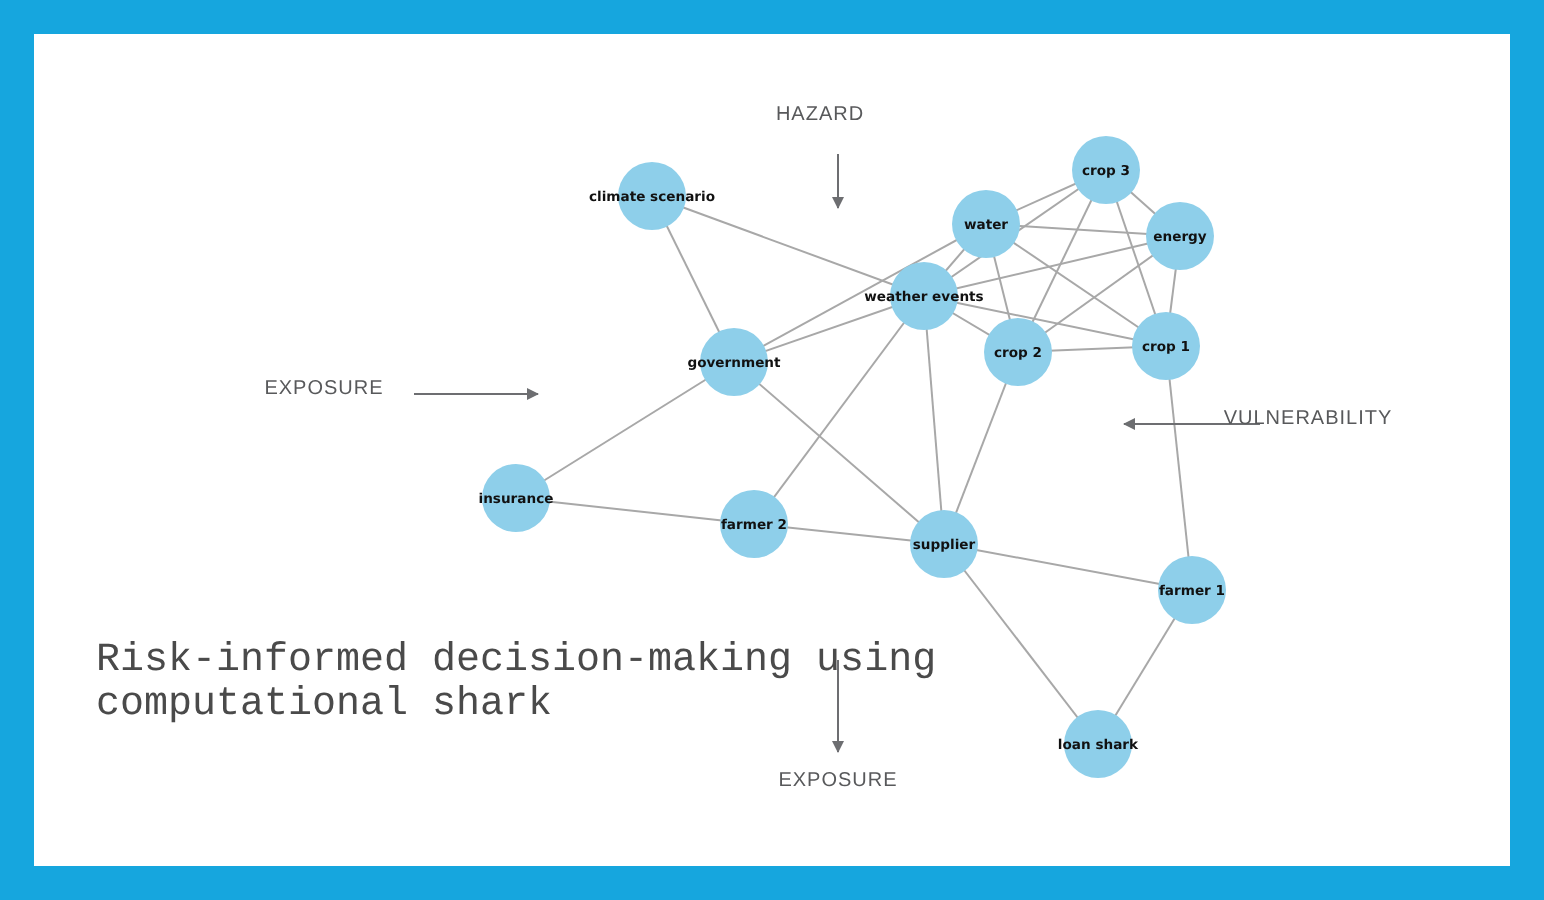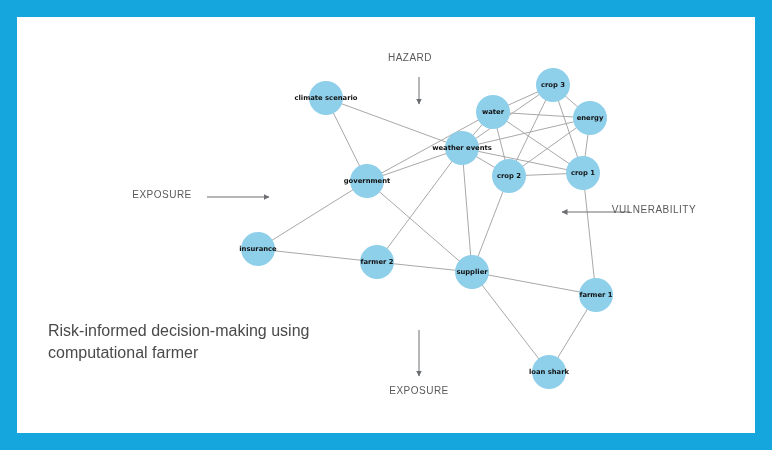--- a/index.html
+++ b/index.html
@@ -18,21 +18,21 @@
   .ann{
     position:absolute;color:#58595b;font-size:10px;letter-spacing:.5px;
     transform:translateX(-50%);white-space:nowrap;
   }
   .ann-hazard{left:410px;top:52px}
   .ann-exposure{left:162px;top:189px}
   .ann-vulnerability{left:654px;top:204px}
   .ann-decisions{left:419px;top:385px}
   .caption{
     position:absolute;left:48px;top:320px;
-    font-size:16px;line-height:21.5px;color:#4a4a4a;
+    font-size:20px;line-height:21.5px;color:#4a4a4a;font-family:Liberation Mono, monospace;
   }
 </style>
 </head>
 <body>
 
 <div class="panel"></div>
 
 <svg id="graph" viewBox="0 0 772 450">
     <defs>
       <marker id="ah" markerWidth="7" markerHeight="7" refX="5.5" refY="3" orient="auto">
@@ -101,14 +101,14 @@
     <text x="549" y="374.3" text-anchor="middle" fill="#111111" font-size="6.8" font-weight="bold" font-family="&quot;DejaVu Sans&quot;, sans-serif">loan shark</text>
   </svg>
 
 <div class="ann ann-hazard">HAZARD</div>
 <div class="ann ann-exposure">EXPOSURE</div>
 <div class="ann ann-vulnerability">VULNERABILITY</div>
 <div class="ann ann-decisions">EXPOSURE</div>
 
 <div class="caption">
   <div>Risk-informed decision-making using</div>
-  <div>computational farmer</div>
+  <div>computational shark</div>
 </div>
 
 </body></html>

